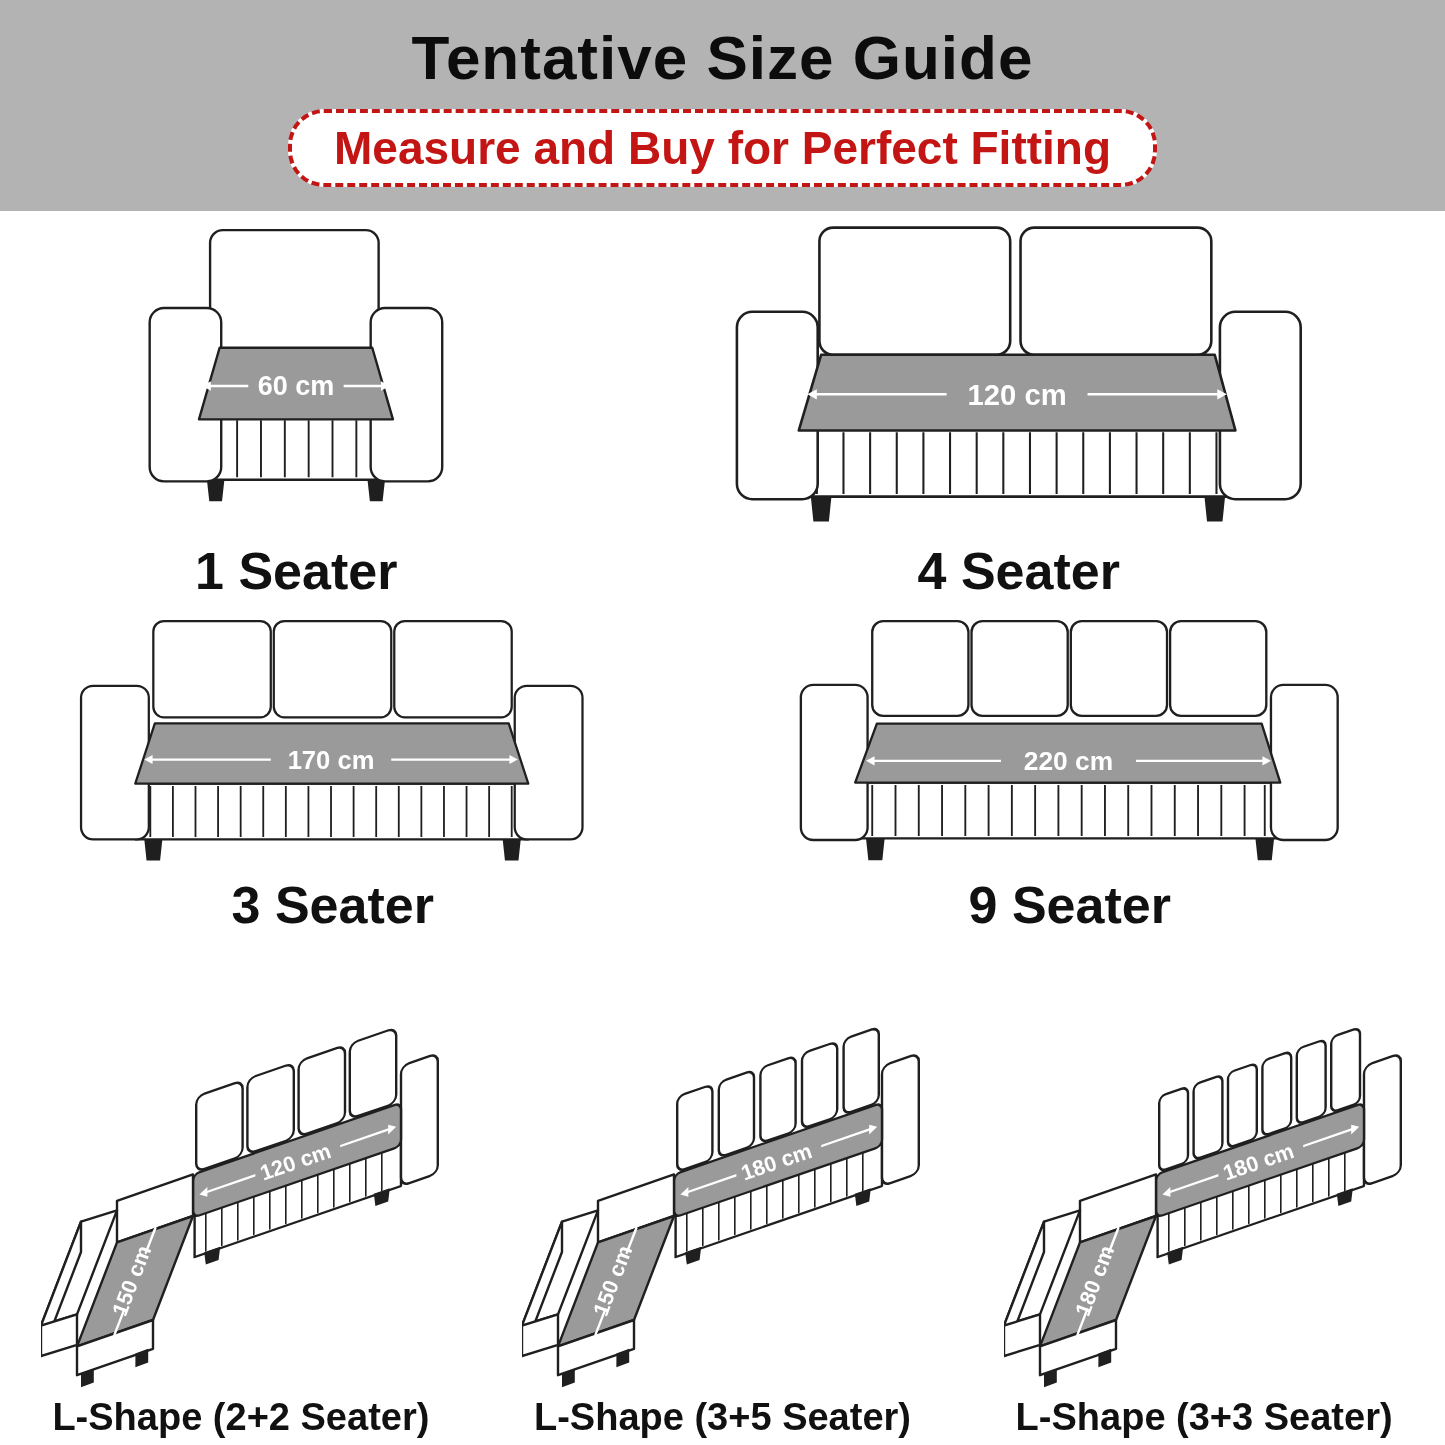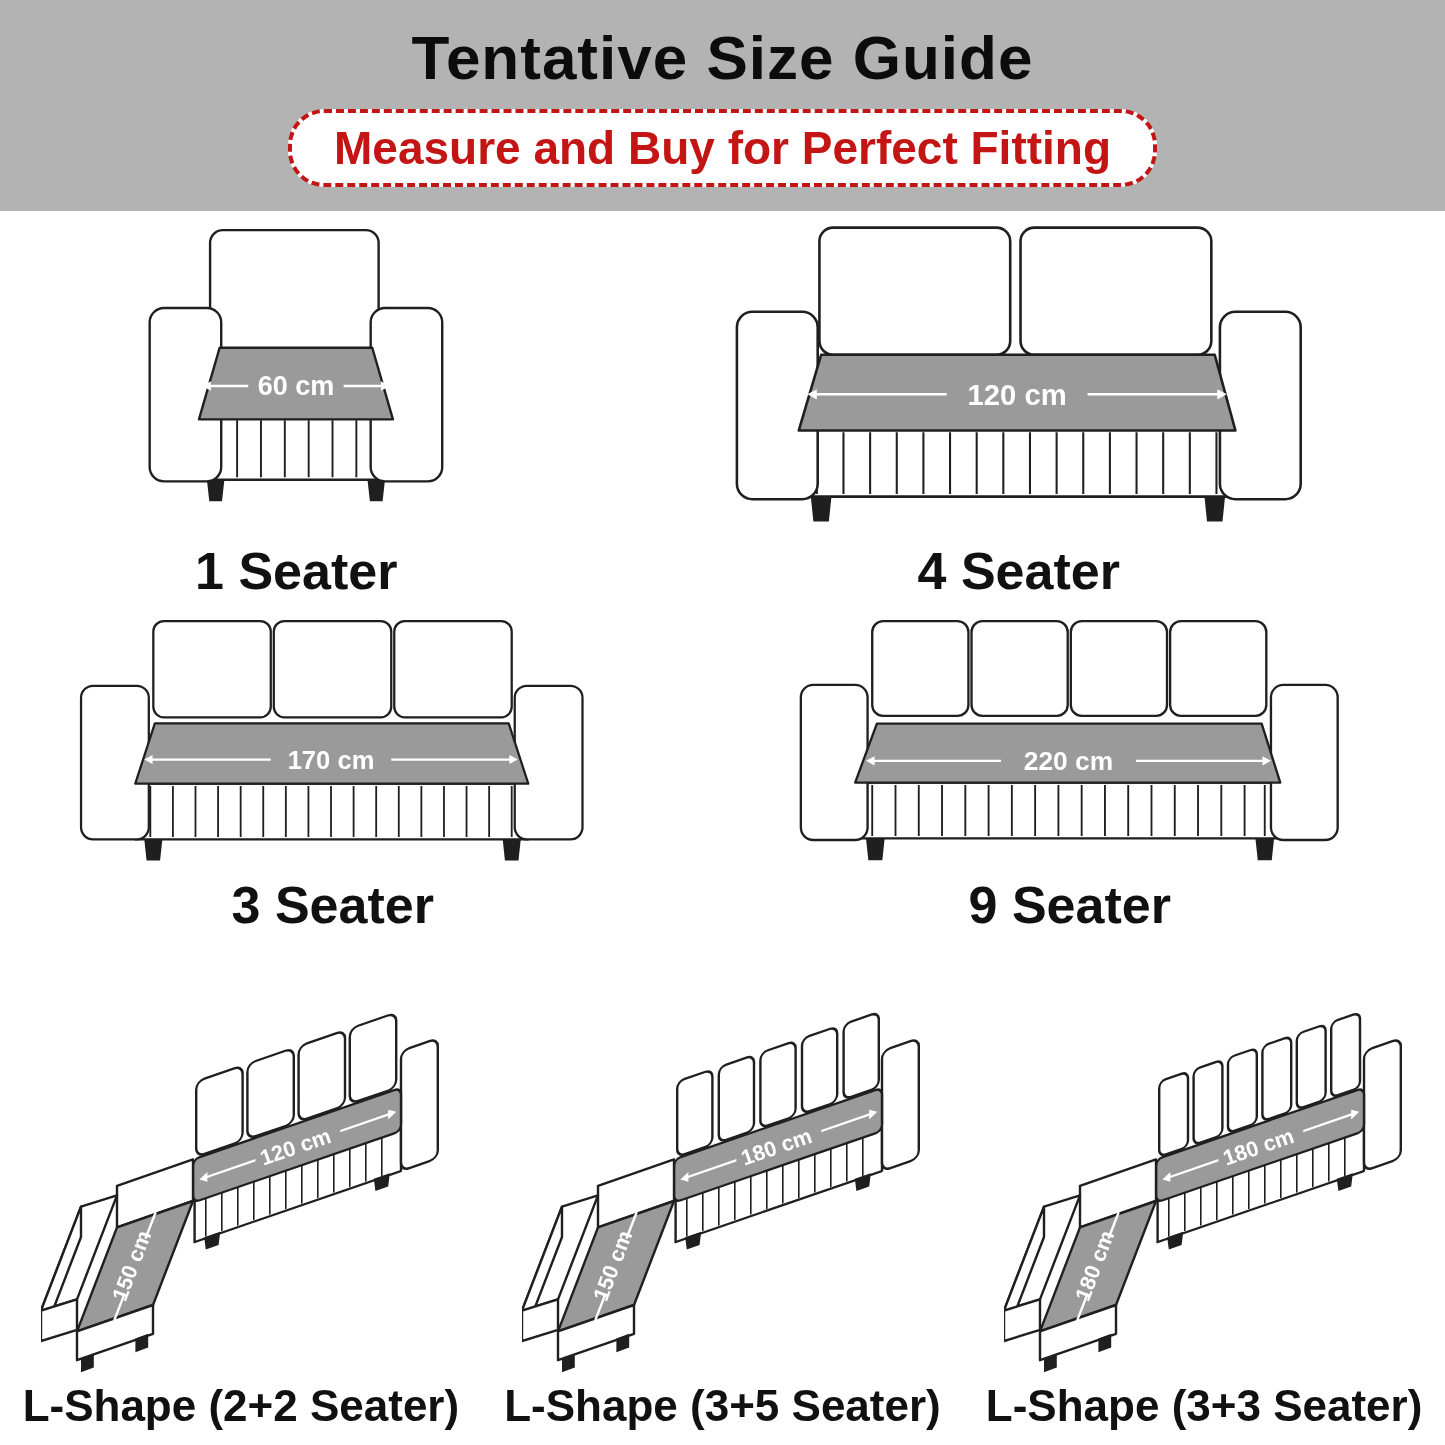--- a/index.html
+++ b/index.html
@@ -34,21 +34,21 @@
     display:flex;flex-direction:column;align-items:center;justify-content:flex-end;
     height:100%;
   }
   .row1 .c1{width:41%;} .row1 .c2{width:59%;}
   .row2 .c1{width:47%;} .row2 .c2{width:53%;}
   .row3 .cell{width:33.33%;}
   .figure-label{
     font-size:52px;font-weight:bold;color:#111111;
     margin:4px 0 12px 0;white-space:nowrap;
   }
-  .row3 .figure-label{font-size:44px;margin-bottom:14px;}
+  .row3 .figure-label{font-size:38px;margin-bottom:6px;}
   svg{display:block;}
   svg text{font-family:"Liberation Sans",sans-serif;}
 </style>
 </head>
 <body>
 
 <div class="page">
 
   <div class="banner">
     <div class="title">Tentative Size Guide</div>

